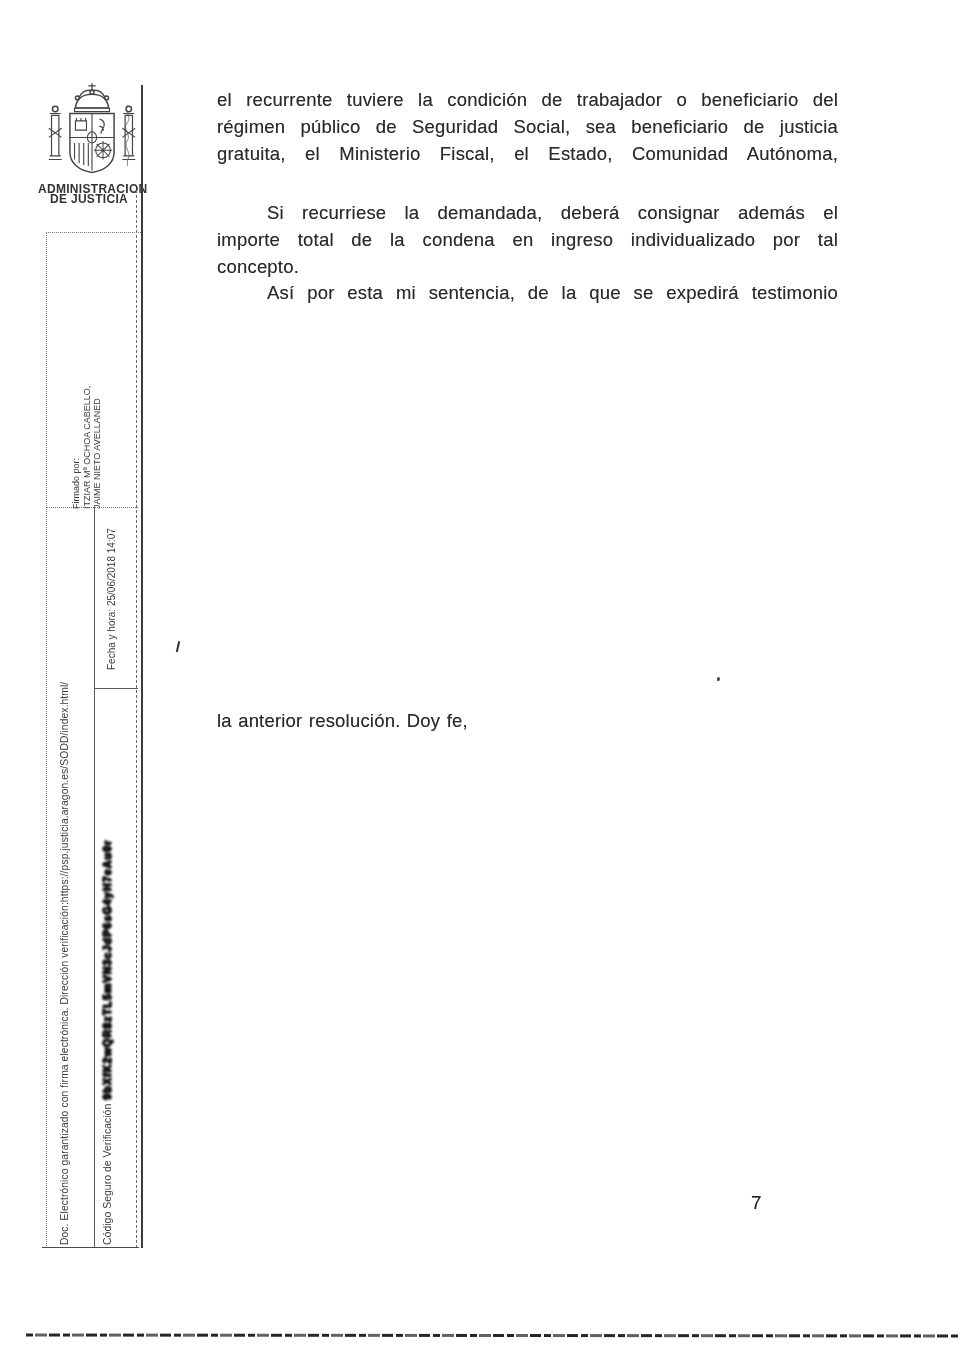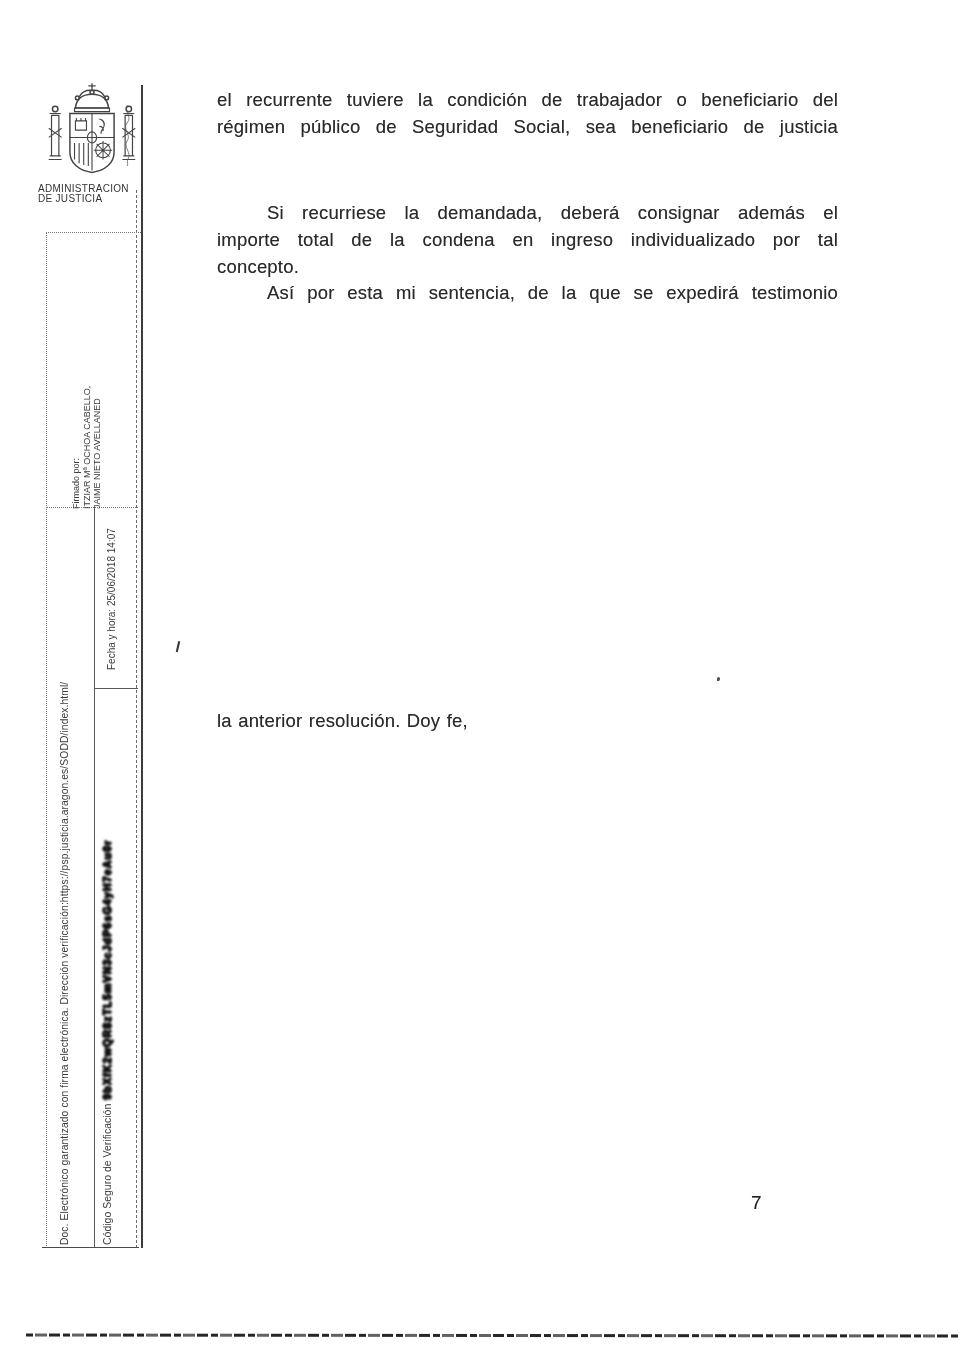--- a/index.html
+++ b/index.html
@@ -24,22 +24,22 @@
   .rot-doc{left:59px;top:1245px;width:592px;font-size:10.3px;letter-spacing:.1px;}
   .rot-csv{left:101px;top:1245px;width:550px;font-size:10.5px;}
   .csv-code{
     font-weight:bold;letter-spacing:1.2px;margin-left:4px;color:#111;
     filter:blur(.8px);
     text-shadow:1px 0 0 #111,-1px 0 0 #222,0 1px 0 #222,0 -1px 0 #333;
   }
   
   .emblem{position:absolute;left:46px;top:80px;width:92px;height:102px;}
   .emblem-caption{
-    position:absolute;left:38px;top:184px;width:102px;
-    font-size:10px;font-weight:normal;line-height:10px;letter-spacing:.3px;color:#333;
+    position:absolute;left:38px;top:184px;width:102px;text-align:center;
+    font-size:12px;font-weight:bold;line-height:10px;letter-spacing:.3px;color:#333;
   }
   .squiggle{position:absolute;left:122px;top:103px;opacity:.75;}
   
   .para{
     position:absolute;left:173px;width:621px;
     font-size:18.5px;line-height:27px;letter-spacing:.2px;word-spacing:1px;
     text-shadow:0 0 .5px rgba(20,20,20,.45);
     margin-left:44px;
   }
   .jline{text-align:justify;}
@@ -134,20 +134,21 @@
 
   <div class="rot rot-doc">Doc. Electrónico garantizado con firma electrónica. Dirección verificación:https://psp.justicia.aragon.es/SODD/index.html/</div>
 
   <div class="rot rot-csv">
     <span>Código Seguro de Verificación</span><span class="csv-code">9bXfK2wQR8zTL5mVN3cJdP6sG4yH7eAu0r</span>
   </div>
 
   <div class="para p1">
       <div class="jline stretch">el recurrente tuviere la condición de trabajador o beneficiario del</div>
       <div class="jline stretch">régimen público de Seguridad Social, sea beneficiario de justicia</div>
+      <div class="jline stretch">gratuita, el Ministerio Fiscal, el Estado, Comunidad Autónoma,</div>
     </div>
   <div class="para p2">
       <div class="jline stretch indent">Si recurriese la demandada, deberá consignar además el</div>
       <div class="jline stretch">importe total de la condena en ingreso individualizado por tal</div>
       <div class="jline">concepto.</div>
     </div>
   <div class="para p3">
       <div class="jline stretch indent">Así por esta mi sentencia, de la que se expedirá testimonio</div>
     </div>
   <div class="para p-dil">

